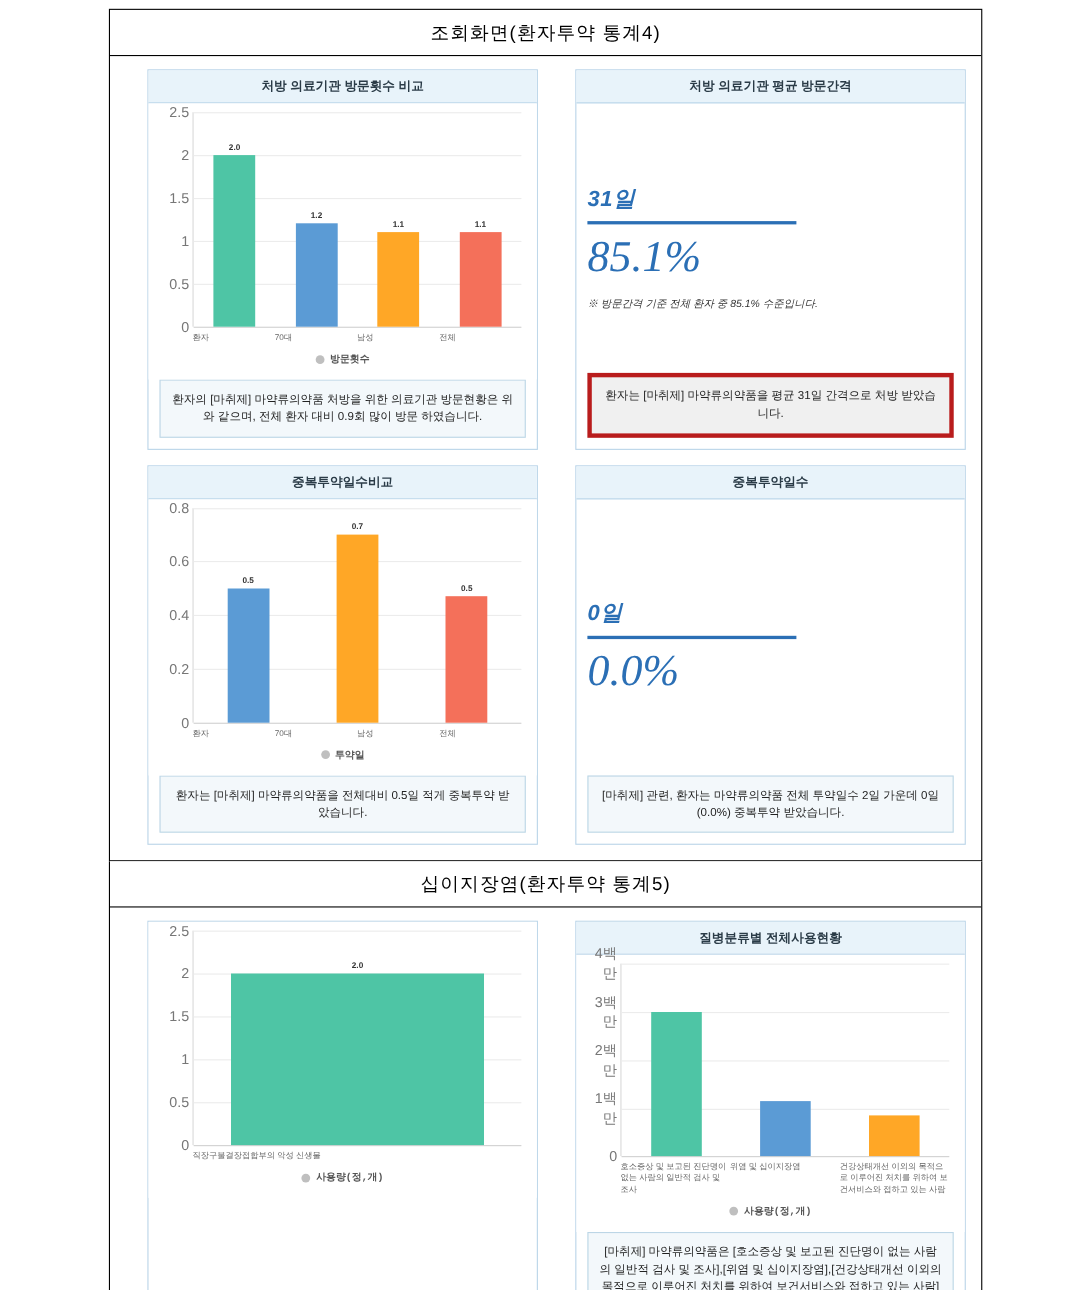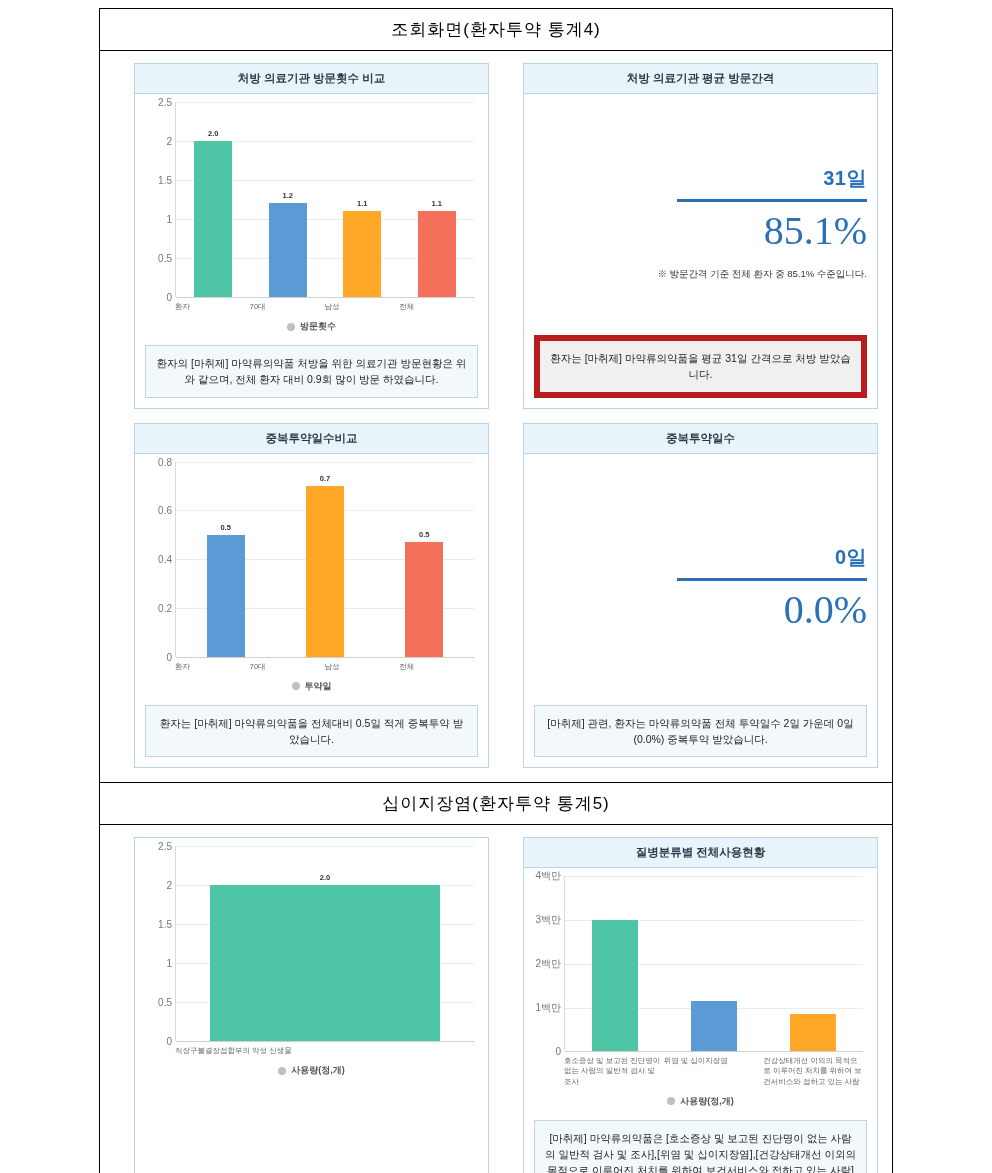--- a/index.html
+++ b/index.html
@@ -70,21 +70,21 @@
     border: 1px solid #bcd6e6;
     background: #f3f8fb;
     font-size: 10.5px;
     color: #222;
     line-height: 1.55;
     text-align: center;
     padding: 9px 10px;
   }
   .panel-note.plain {
     background: #f0f0f0;
-    border: 6px solid #b91c1c;
+    border: 4px solid #b91c1c;
   }
 
   
   .chart {
     position: relative;
     width: 100%;
   }
   .plot {
     position: relative;
     margin-left: 34px;
@@ -95,21 +95,21 @@
     position: absolute;
     left: 0; right: 0;
     border-top: 1px solid #ececec;
   }
   .gridline.base { border-top: 1px solid #d0d0d0; }
   .ytick {
     position: absolute;
     left: -34px;
     width: 30px;
     text-align: right;
-    font-size: 10px;
+    font-size: 13px;
     color: #777;
     transform: translateY(-50%);
   }
   .bars {
     position: absolute;
     left: 0; right: 0; bottom: 0; top: 0;
     display: flex;
     align-items: flex-end;
     justify-content: space-around;
   }
@@ -146,36 +146,38 @@
   }
   .legend {
     display: flex;
     align-items: center;
     justify-content: center;
     gap: 5px;
     padding: 8px 0 10px 0;
     font-size: 9px;
     color: #555;
     font-weight: bold;
+    font-family: Liberation Mono, monospace;
   }
   .legend .dot {
     width: 8px; height: 8px;
     border-radius: 50%;
     background: #bfbfbf;
     display: inline-block;
   }
 
   
   .stat-body {
     flex: 1;
     display: flex;
     flex-direction: column;
-    align-items: flex-end;
+    align-items: flex-start;
     justify-content: center;
     padding: 34px 10px 18px 10px;
+    font-style: italic;
   }
   .stat-top {
     font-size: 20px;
     font-weight: bold;
     color: #2b6fb5;
     letter-spacing: .5px;
   }
   .stat-rule {
     width: 190px;
     height: 3px;

